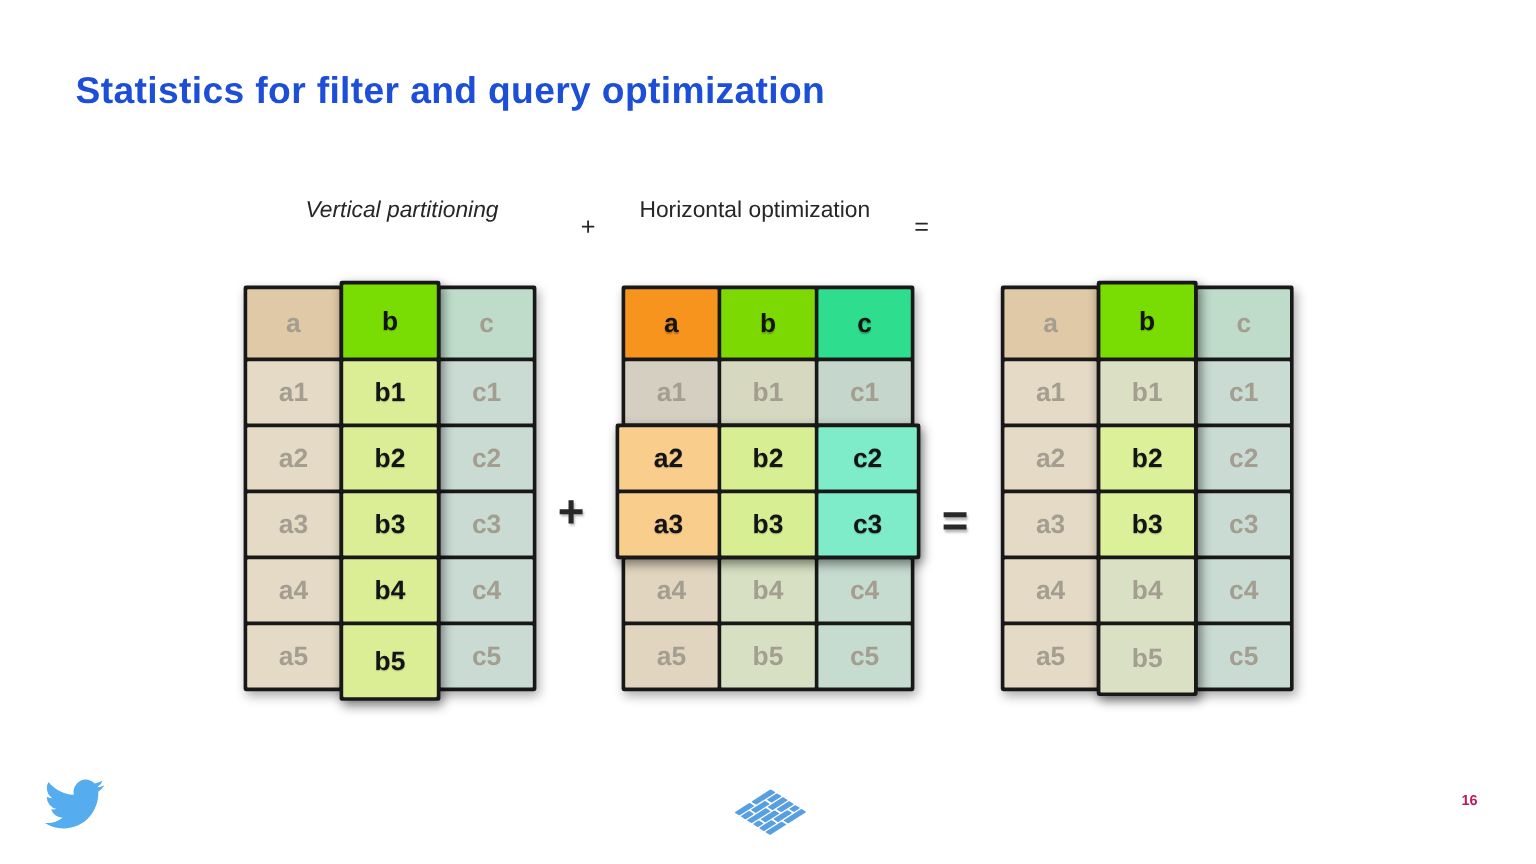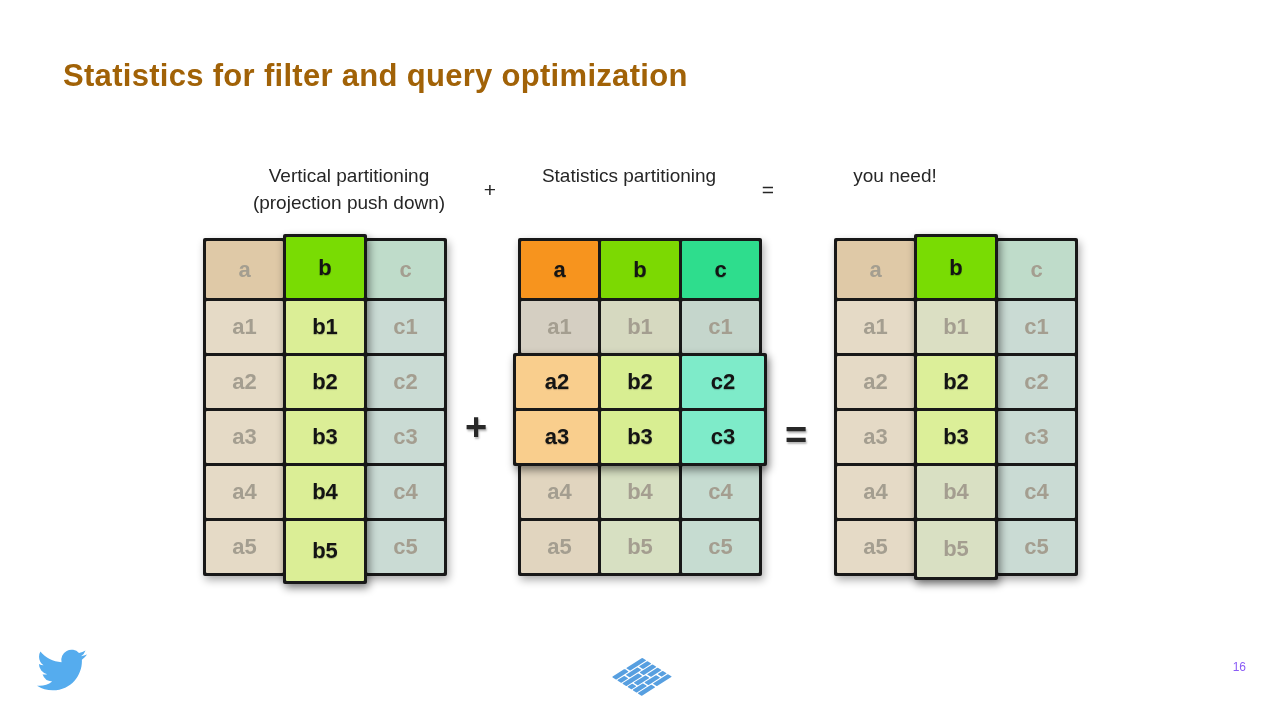--- a/index.html
+++ b/index.html
@@ -1,58 +1,56 @@
 <!DOCTYPE html>
 <html><head>
 <meta charset="utf-8">
 <style>
   html,body{margin:0;padding:0;background:#ffffff;}
   body{width:1280px;height:720px;overflow:hidden;font-family:"Liberation Sans",sans-serif;}
   .slide{position:relative;width:1280px;height:720px;background:#ffffff;}
 
   .title{position:absolute;left:63px;top:58px;font-size:31px;font-weight:bold;
-         color:#a16207;letter-spacing:0.3px;white-space:nowrap;}
+         color:#1d4ed8;letter-spacing:0.3px;white-space:nowrap;}
 
   .lbl{position:absolute;top:162px;text-align:center;font-size:19px;line-height:27px;color:#262626;}
   .op-sm{position:absolute;top:178px;font-size:21px;color:#262626;text-align:center;}
   .op-lg{position:absolute;font-size:38px;font-weight:bold;color:#282828;
          text-shadow:1px 2px 2px rgba(0,0,0,0.28);text-align:center;}
 
   .tbl{position:absolute;top:238px;width:244px;height:338px;}
   .grid{position:absolute;display:grid;gap:3px;padding:3px;background:#181818;
         box-sizing:border-box;border-radius:2px;}
   .grid.base{left:0;top:0;width:244px;height:338px;box-shadow:2px 4px 9px rgba(0,0,0,0.33);}
   .grid.pop{box-shadow:2px 4px 9px rgba(0,0,0,0.48);z-index:2;}
   .cell{display:flex;align-items:center;justify-content:center;font-weight:bold;
         font-size:22px;border-radius:1px;}
   .cell.hi{color:#141414;text-shadow:0 1px 1px rgba(0,0,0,0.22);}
   .cell.dim{color:#a49e90;}
 
   .footer-icon{position:absolute;}
-  .page-num{position:absolute;left:1218px;top:660px;width:28px;text-align:right;
-            font-size:12px;font-weight:normal;color:#8b5cf6;}
+  .page-num{position:absolute;left:1218px;top:660px;width:28px;text-align:left;
+            font-size:12px;font-weight:bold;color:#be185d;}
 </style>
 </head>
 <body>
 
 <div class="slide">
 
   <div class="title">Statistics for filter and query optimization</div>
 
-  <div class="lbl" style="left:189px;width:320px;">
+  <div class="lbl" style="left:175px;width:320px;font-style:italic;">
     <div>Vertical partitioning</div>
-    <div>(projection push down)</div>
   </div>
   <div class="op-sm" style="left:480px;width:20px;">+</div>
   <div class="lbl" style="left:479px;width:300px;">
-    <div>Statistics partitioning</div>
+    <div>Horizontal optimization</div>
   </div>
   <div class="op-sm" style="left:756px;width:24px;">=</div>
   <div class="lbl" style="left:745px;width:300px;">
-    <div>you need!</div>
   </div>
 
   <div class="tbl" style="left:203px;">
       <div class="grid base" style="left: 0px; top: 0px; width: 244px; height: 338px; grid-template-columns: 77px 78px 77px; grid-template-rows: 57px 52px 52px 52px 52px 52px;">
         <div class="cell dim" style="background: rgb(223, 201, 167);">a</div>
         <div class="cell hi" style="background: rgb(121, 220, 3);">b</div>
         <div class="cell dim" style="background: rgb(191, 220, 202);">c</div>
         <div class="cell dim" style="background: rgb(229, 218, 198);">a1</div>
         <div class="cell hi" style="background: rgb(219, 238, 150);">b1</div>
         <div class="cell dim" style="background: rgb(202, 219, 212);">c1</div>

